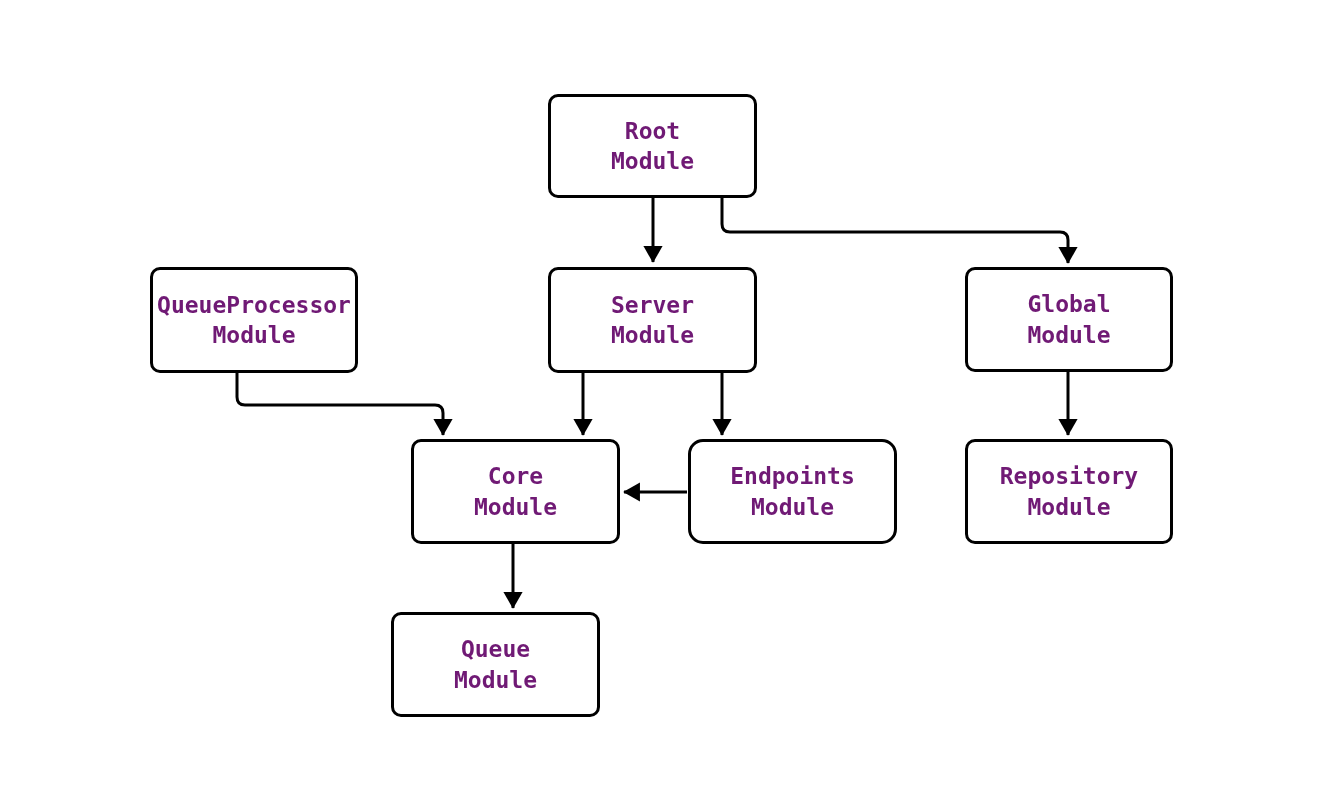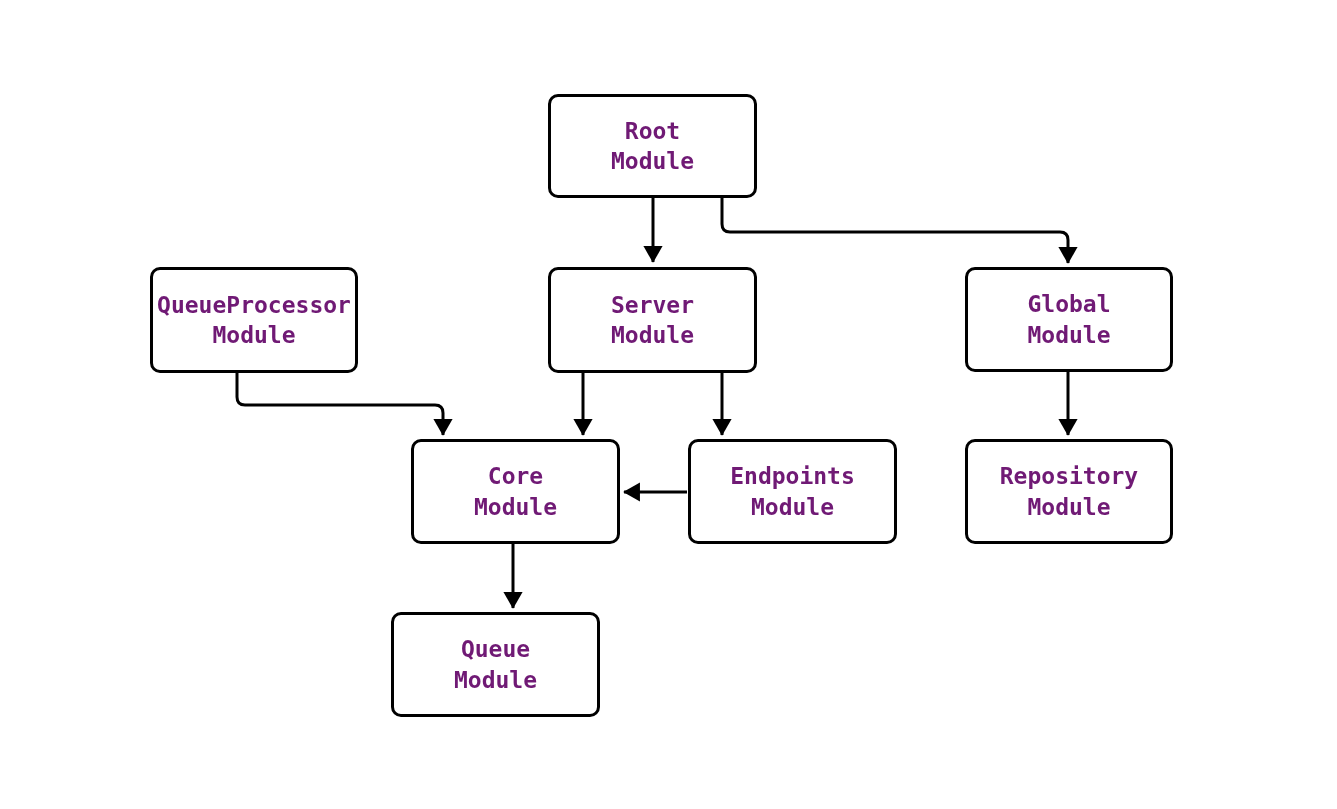--- a/index.html
+++ b/index.html
@@ -81,21 +81,21 @@
 Module</span>
       </div>
       <div class="node" style="left: 965px; top: 267px; width: 208px; height: 105px;">
         <span class="node-label">Global
 Module</span>
       </div>
       <div class="node" style="left: 411px; top: 439px; width: 209px; height: 105px;">
         <span class="node-label">Core
 Module</span>
       </div>
-      <div class="node" style="left: 688px; top: 439px; width: 209px; height: 105px;">
+      <div class="node" style="left: 688px; top: 439px; width: 209px; height: 105px; border-radius: 15px;">
         <span class="node-label">Endpoints
 Module</span>
       </div>
       <div class="node" style="left: 965px; top: 439px; width: 208px; height: 105px;">
         <span class="node-label">Repository
 Module</span>
       </div>
       <div class="node" style="left: 391px; top: 612px; width: 209px; height: 105px;">
         <span class="node-label">Queue
 Module</span>

